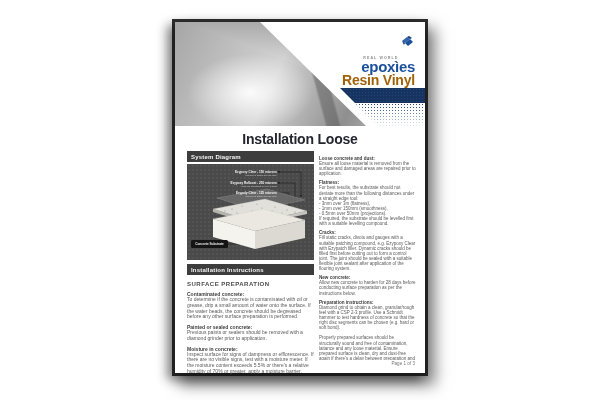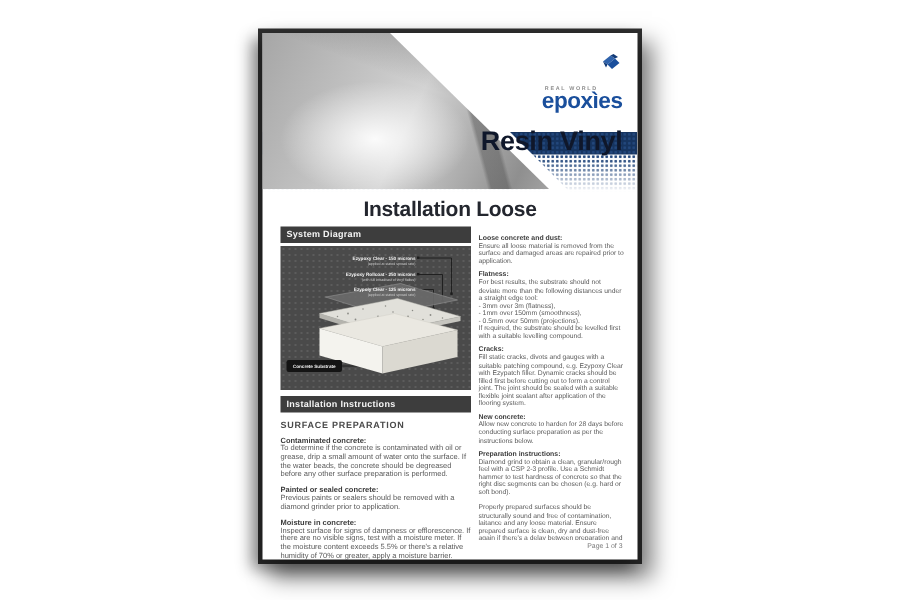--- a/index.html
+++ b/index.html
@@ -24,21 +24,21 @@
       clip-path:polygon(0 0, 85px 0, 191px 104px, 0 104px);
       background:
         linear-gradient(75deg, rgba(0,0,0,0) 54%, rgba(80,80,80,.45) 55%, rgba(80,80,80,.45) 59%, rgba(0,0,0,0) 60%),
         radial-gradient(90px 55px at 30% 68%, rgba(255,255,255,.92), rgba(255,255,255,0) 70%),
         linear-gradient(200deg, rgba(55,55,55,.6), rgba(0,0,0,0) 45%),
         linear-gradient(115deg, #a6a6a6, #d3d3d3 42%, #8f8f8f 72%, #d0d0d0);}
   .brand{position:absolute;right:10px;top:13px;display:flex;align-items:flex-end;gap:3px;flex-direction:column;}
   .brand-txt{display:flex;flex-direction:column;align-items:flex-start;}
   .brand-top{font-size:3.6px;letter-spacing:1.1px;color:#8e8e8e;font-weight:bold;margin-left:2px;}
   .brand-name{font-size:15px;font-weight:800;color:#1a4f9c;line-height:13px;letter-spacing:-0.3px;}
-  .product{position:absolute;right:10px;top:50px;font-size:18px;font-weight:700;color:#0f172a;letter-spacing:-0.2px;margin-top:12px;}
+  .product{position:absolute;right:10px;top:50px;font-size:14px;font-weight:700;color:#a16207;letter-spacing:-0.2px;}
   .guide-title{position:absolute;left:0;top:109px;width:250px;text-align:center;
       font-size:14px;font-weight:800;color:#23262e;letter-spacing:-0.2px;}
   
   .colL{position:absolute;left:12px;top:129px;width:127px;}
   .colR{position:absolute;left:144px;top:130px;width:97px;height:208px;overflow:hidden;}
   .bar{background:#3d3d3d;color:#f5f5f5;font-size:6px;font-weight:700;
        padding:2.5px 0 2.5px 4px;letter-spacing:0.2px;}
   .panel{position:relative;margin-top:2px;width:127px;height:96px;background:#4a4a4a;
        background-image:radial-gradient(circle, rgba(255,255,255,.10) 0.6px, rgba(0,0,0,0) 0.8px);
        background-size:4px 4px;}

